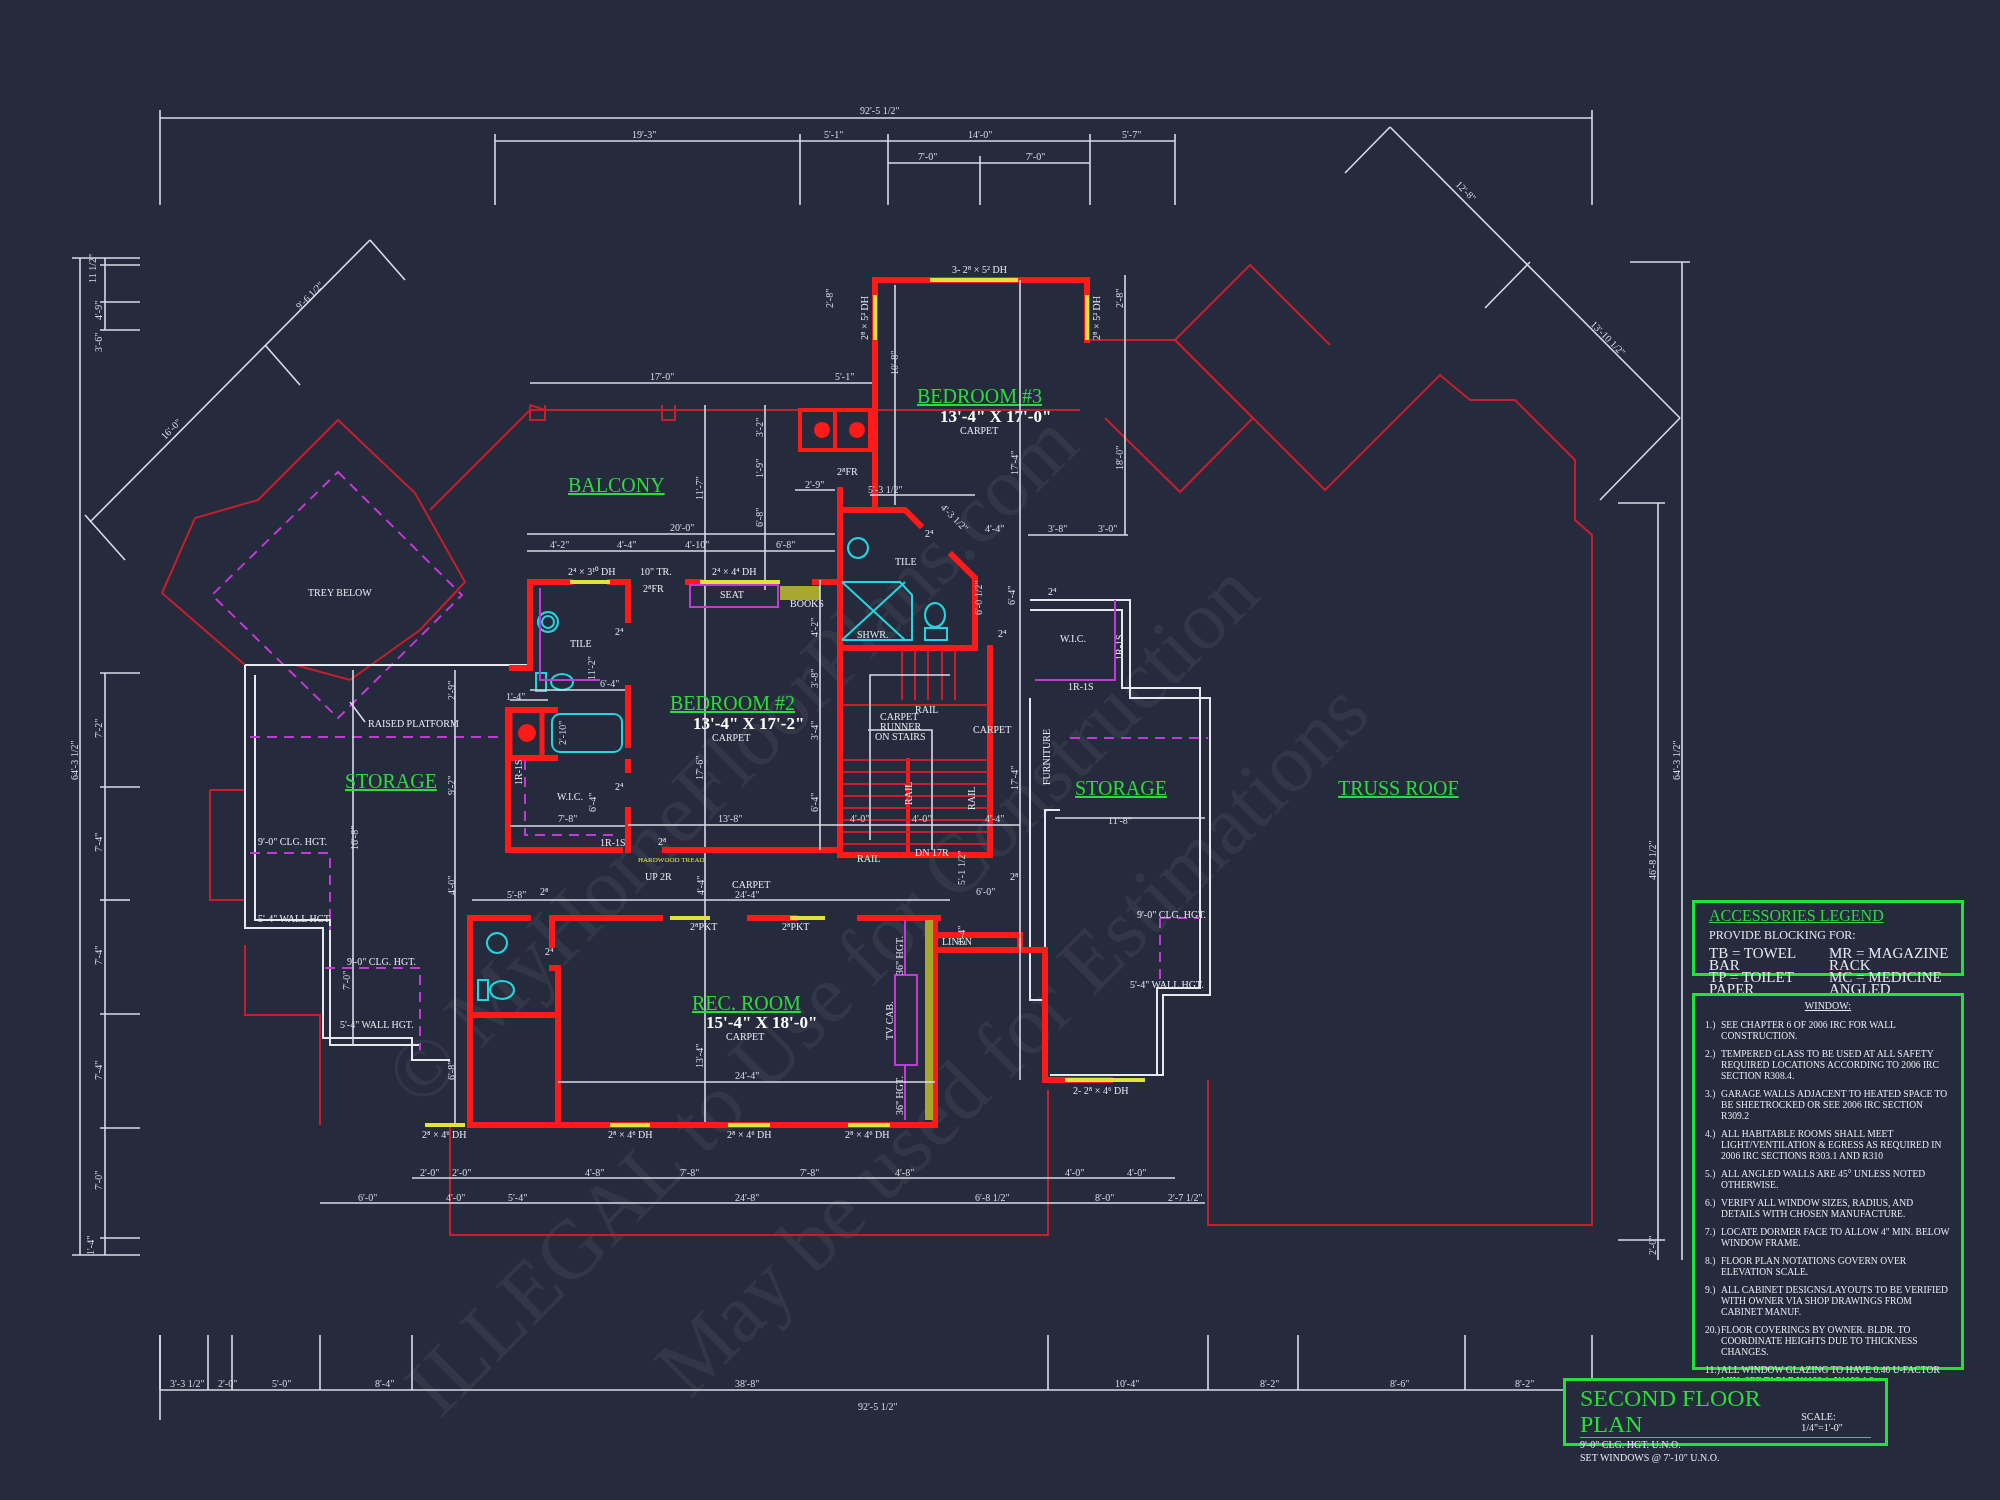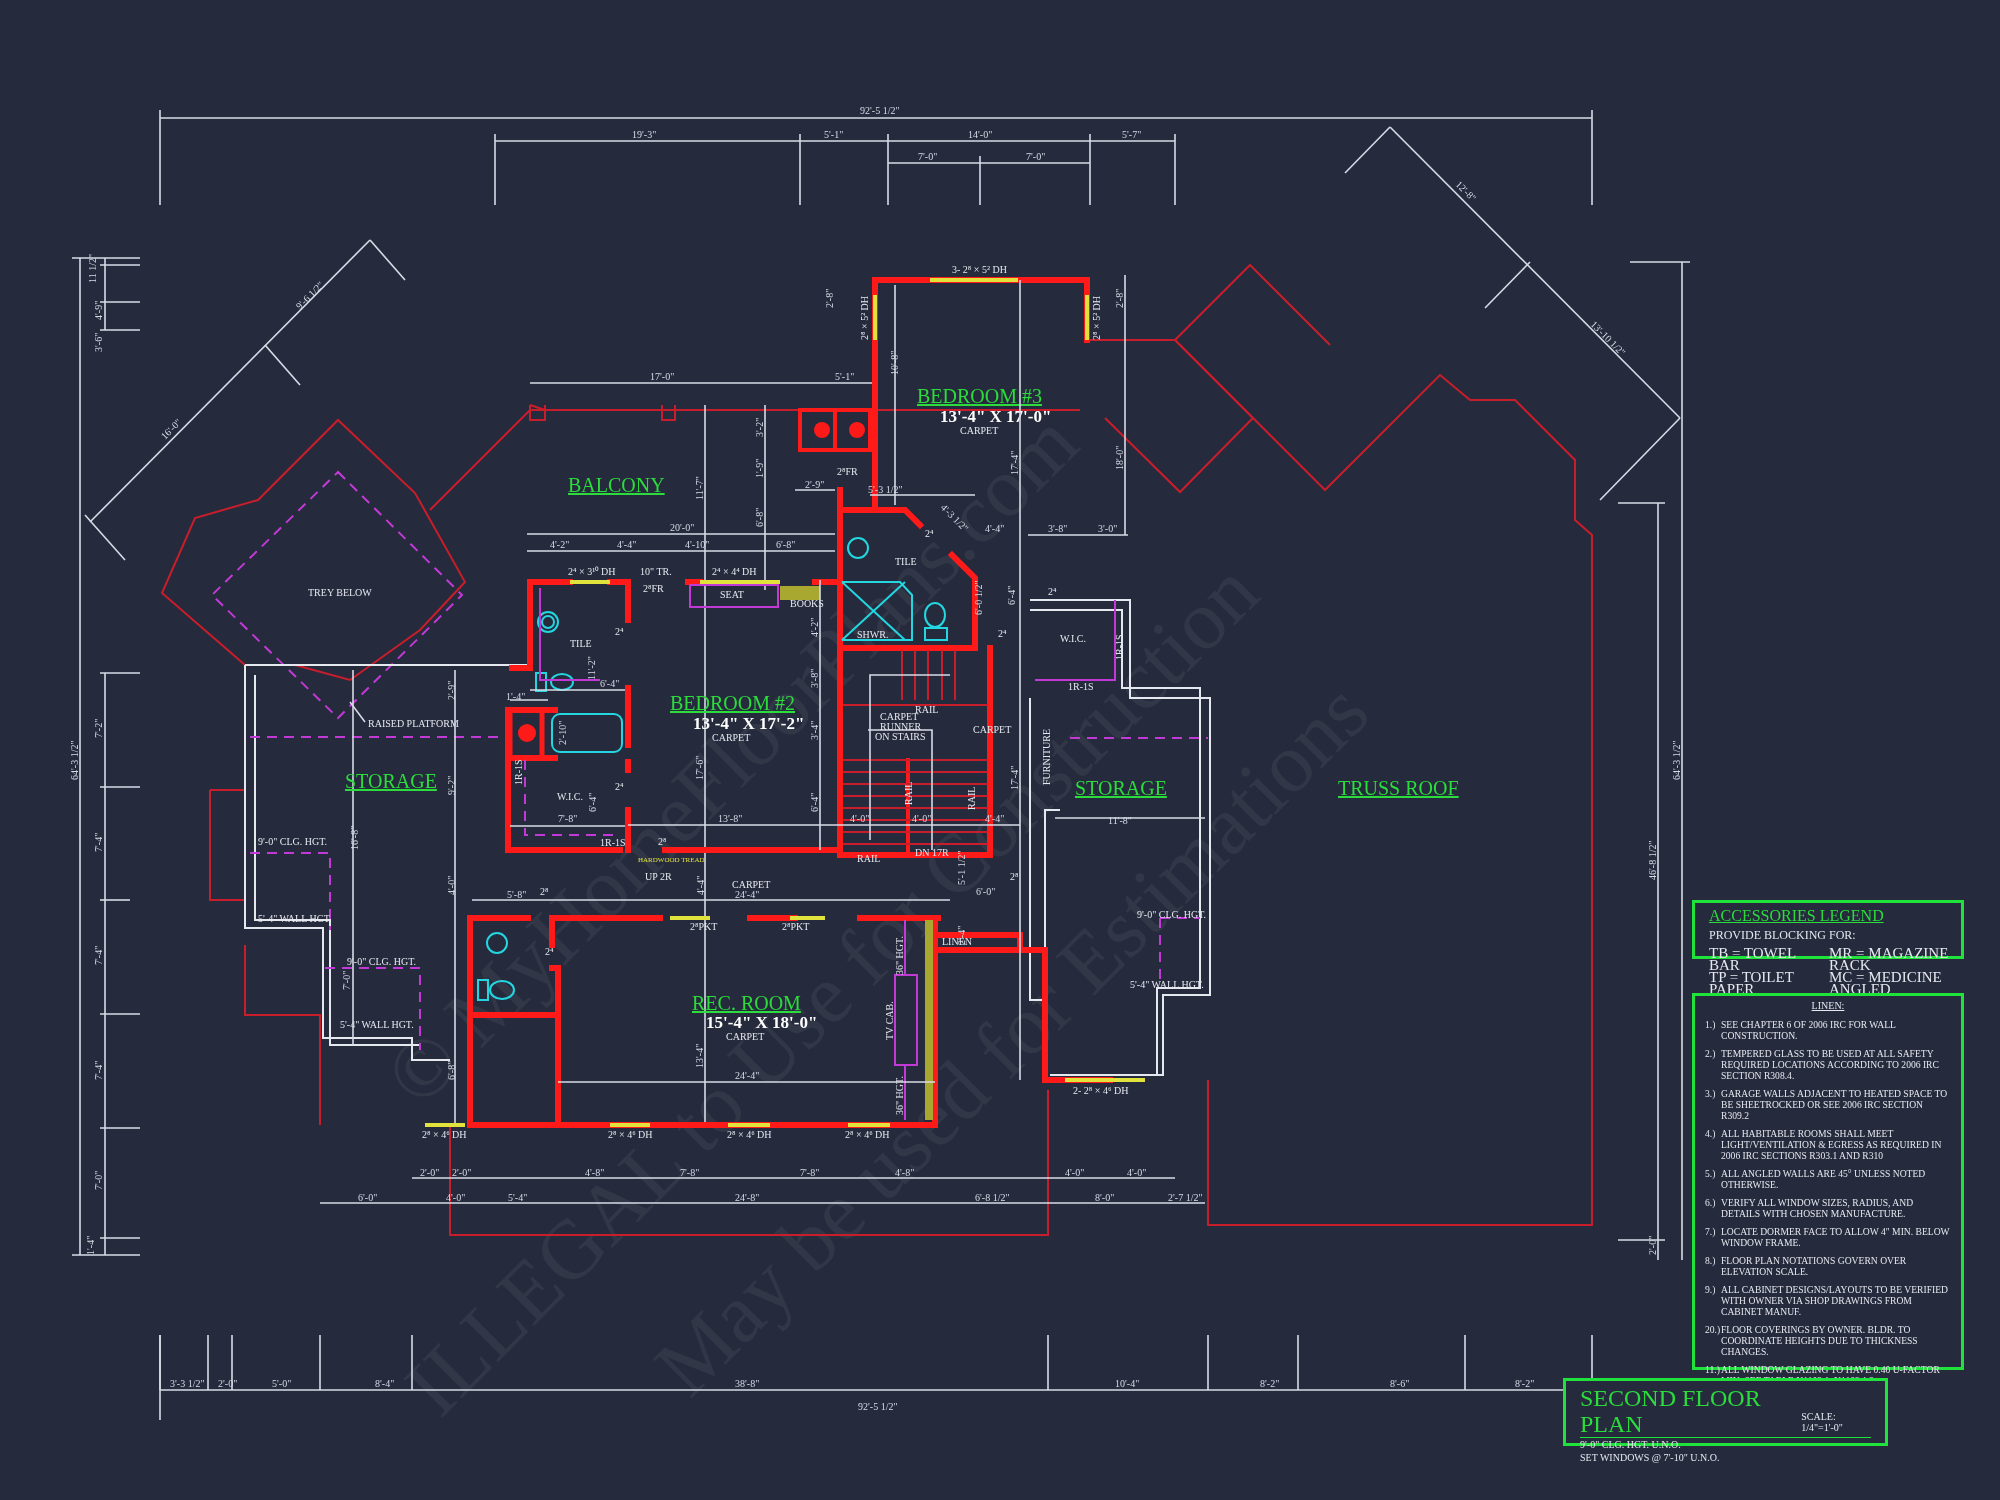--- a/index.html
+++ b/index.html
@@ -12,21 +12,21 @@
   .wht { stroke:#e6e8ef; stroke-width:2; fill:none; }
   .mag { stroke:#c23ad6; stroke-width:2; fill:none; }
   .magd { stroke:#c23ad6; stroke-width:2; fill:none; stroke-dasharray:10 7; }
   .cyan { stroke:#23d6e0; stroke-width:2; fill:none; }
   .win { stroke:#e2e23c; stroke-width:4; }
   .room-label { fill:#2bdc3c; font-family:"Liberation Serif", serif; font-size:20px; text-decoration:underline; }
   .room-size { fill:#ffffff; font-family:"Liberation Serif", serif; font-size:17px; font-weight:bold; }
   .note { fill:#e6e8ef; font-family:"Liberation Serif", serif; font-size:10px; }
   .watermark { fill:#ffffff; opacity:0.06; font-family:"Liberation Serif", serif; font-size:84px; }
   .panel { position:absolute; border:3px solid #1fe23a; box-sizing:border-box; background:#252a3c; color:#e6e8ef; font-family:"Liberation Serif", serif; }
-  #legend { left:1692px; top:900px; width:272px; height:59px; padding:4px 14px; }
+  #legend { left:1692px; top:900px; width:272px; height:76px; padding:4px 14px; }
   #legend .title { color:#2bdc3c; font-size:16px; text-decoration:underline; line-height:18px; }
   #legend .sub { font-size:12px; margin-top:3px; }
   #legend .grid { display:grid; grid-template-columns:120px 150px; font-size:15px; line-height:12px; margin-top:4px; }
   #notes { left:1692px; top:993px; width:272px; height:377px; padding:4px 10px; }
   #notes .head { text-align:center; font-size:10px; text-decoration:underline; margin-bottom:8px; }
   #notes ol { list-style:none; margin:0; padding:0; }
   #notes li { font-size:9.6px; line-height:11px; margin-bottom:7px; display:flex; }
   #notes li .num { min-width:13px; padding-right:3px; }
   #title-block { left:1563px; top:1378px; width:325px; height:68px; padding:4px 14px; }
   #title-block .row { display:flex; justify-content:space-between; align-items:flex-end; border-bottom:1px solid #1fe23a; }
@@ -477,21 +477,21 @@
     <span>TB = TOWEL BAR</span>
     <span>MR = MAGAZINE RACK</span>
     <span>TP = TOILET PAPER</span>
     <span>MC = MEDICINE ANGLED</span>
     <span>TR = TOWEL RING</span>
     <span></span>
   </div>
 </div>
 
 <div class="panel" id="notes">
-  <div class="head">LINEN:</div>
+  <div class="head">WINDOW:</div>
   <ol>
     <li>
         <span class="num">1.)</span>
         <span>SEE CHAPTER 6 OF 2006 IRC FOR WALL CONSTRUCTION.</span>
       </li>
     <li>
         <span class="num">2.)</span>
         <span>TEMPERED GLASS TO BE USED AT ALL SAFETY REQUIRED LOCATIONS ACCORDING TO 2006 IRC SECTION R308.4.</span>
       </li>
     <li>

